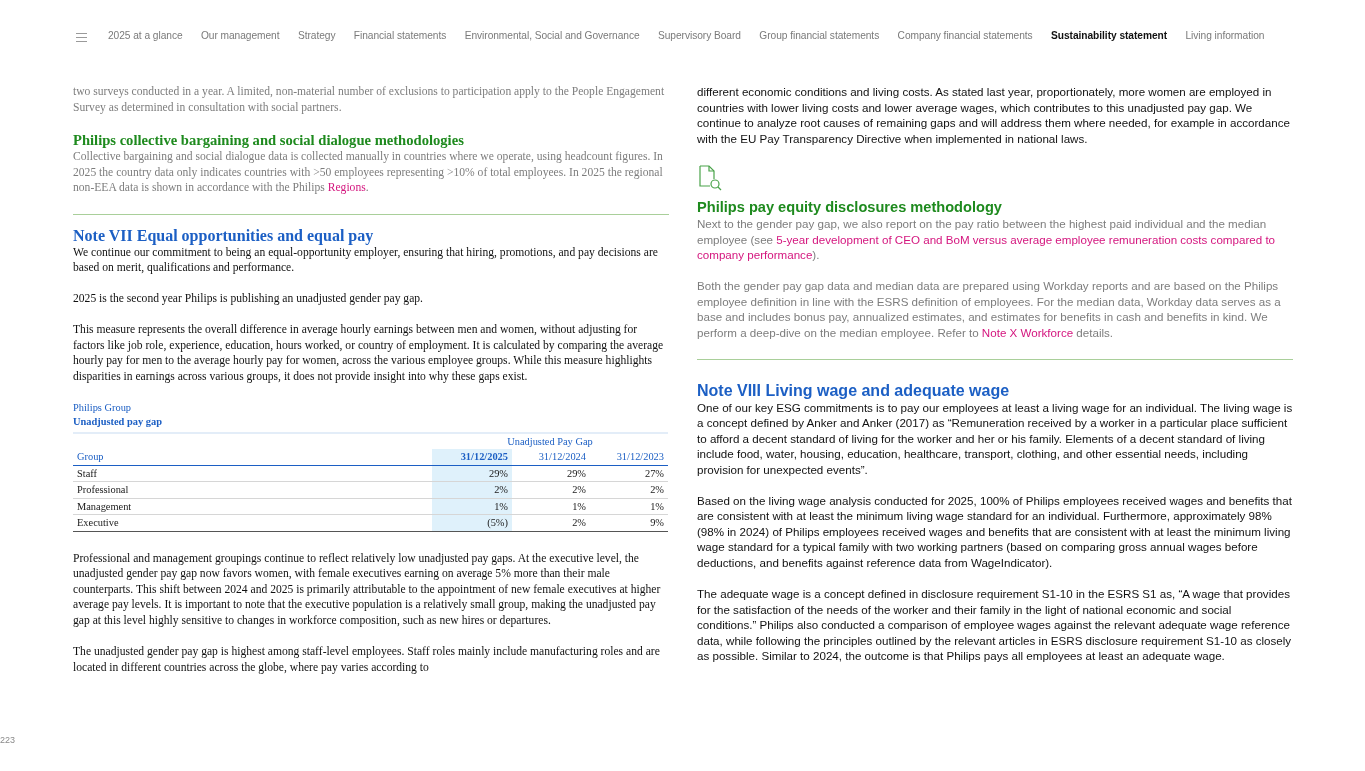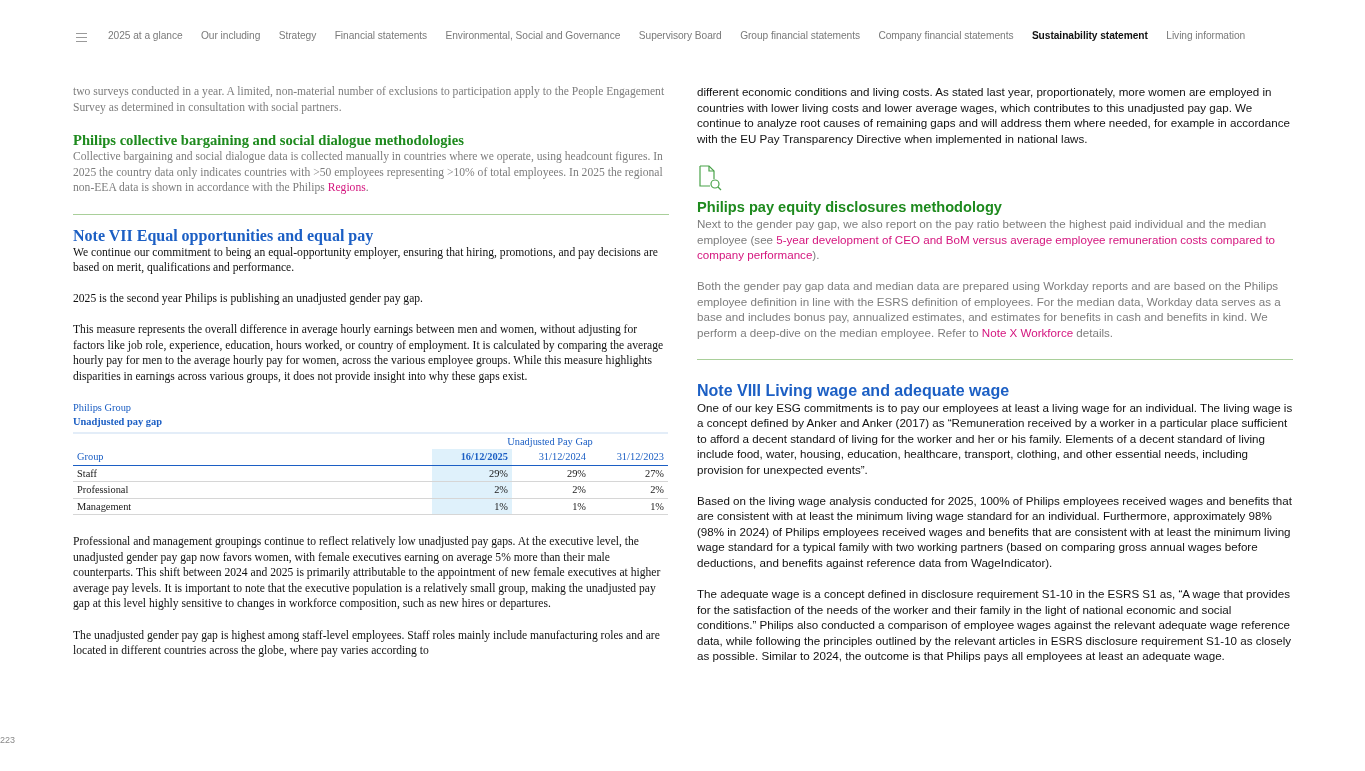--- a/index.html
+++ b/index.html
@@ -49,21 +49,21 @@
 <body>
 
 <div class="topnav">
   <div class="menu-icon">
     <span></span>
       <span></span>
       <span></span>
   </div>
   <div class="nav-items">
     <span class="nav-item">2025 at a glance</span>
-    <span class="nav-item">Our including</span>
+    <span class="nav-item">Our management</span>
     <span class="nav-item">Strategy</span>
     <span class="nav-item">Financial statements</span>
     <span class="nav-item">Environmental, Social and Governance</span>
     <span class="nav-item">Supervisory Board</span>
     <span class="nav-item">Group financial statements</span>
     <span class="nav-item">Company financial statements</span>
     <span class="nav-item active">Sustainability statement</span>
     <span class="nav-item">Living information</span>
   </div>
 </div>
@@ -88,41 +88,47 @@
   <div class="tbl-caption2">Unadjusted pay gap</div>
 
   <table class="paygap">
     <tbody>
         <tr>
       <td></td>
       <td class="hdr-span" colspan="3">Unadjusted Pay Gap</td>
     </tr>
     <tr>
       <td class="hdr">Group</td>
-      <td class="hdr num hl bold" style="width:80px;">16/12/2025</td>
+      <td class="hdr num hl bold" style="width:80px;">31/12/2025</td>
       <td class="hdr num" style="width:78px;">31/12/2024</td>
       <td class="hdr num" style="width:78px;">31/12/2023</td>
     </tr>
     <tr class="row">
       <td>Staff</td>
       <td class="num hl">29%</td>
       <td class="num">29%</td>
       <td class="num">27%</td>
     </tr>
     <tr class="row">
       <td>Professional</td>
       <td class="num hl">2%</td>
       <td class="num">2%</td>
       <td class="num">2%</td>
     </tr>
     <tr class="row">
       <td>Management</td>
       <td class="num hl">1%</td>
       <td class="num">1%</td>
       <td class="num">1%</td>
+    </tr>
+    <tr class="row last">
+      <td>Executive</td>
+      <td class="num hl">(5%)</td>
+      <td class="num">2%</td>
+      <td class="num">9%</td>
     </tr>
   </tbody>
     </table>
 
   <div style="height:19px;"></div>
   <p class="p black">Professional and management groupings continue to reflect relatively low unadjusted pay gaps. At the executive level, the unadjusted gender pay gap now favors women, with female executives earning on average 5% more than their male counterparts. This shift between 2024 and 2025 is primarily attributable to the appointment of new female executives at higher average pay levels. It is important to note that the executive population is a relatively small group, making the unadjusted pay gap at this level highly sensitive to changes in workforce composition, such as new hires or departures.</p>
   <div class="gap"></div>
   <p class="p black">The unadjusted gender pay gap is highest among staff-level employees. Staff roles mainly include manufacturing roles and are located in different countries across the globe, where pay varies according to</p>
 </div>
 

